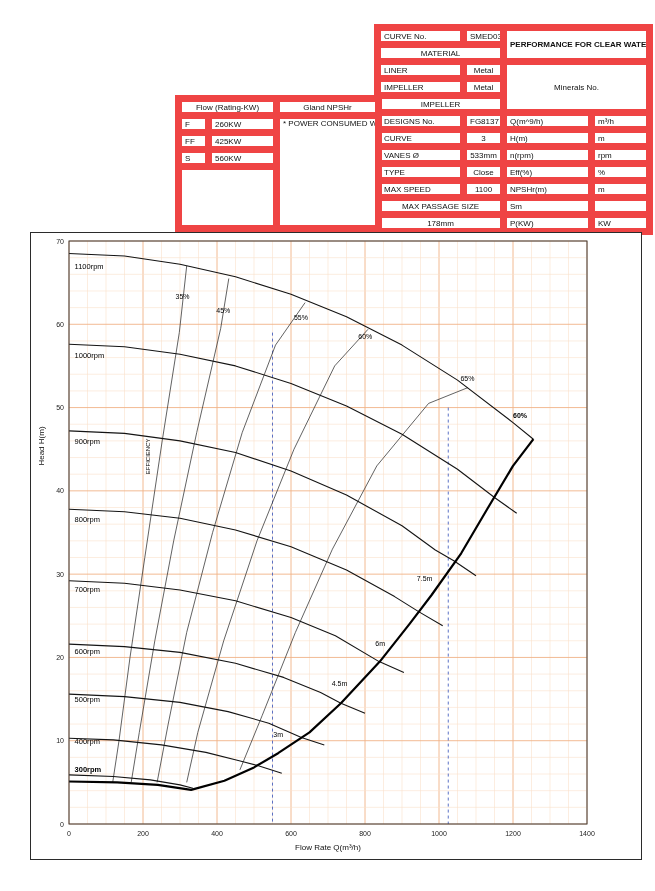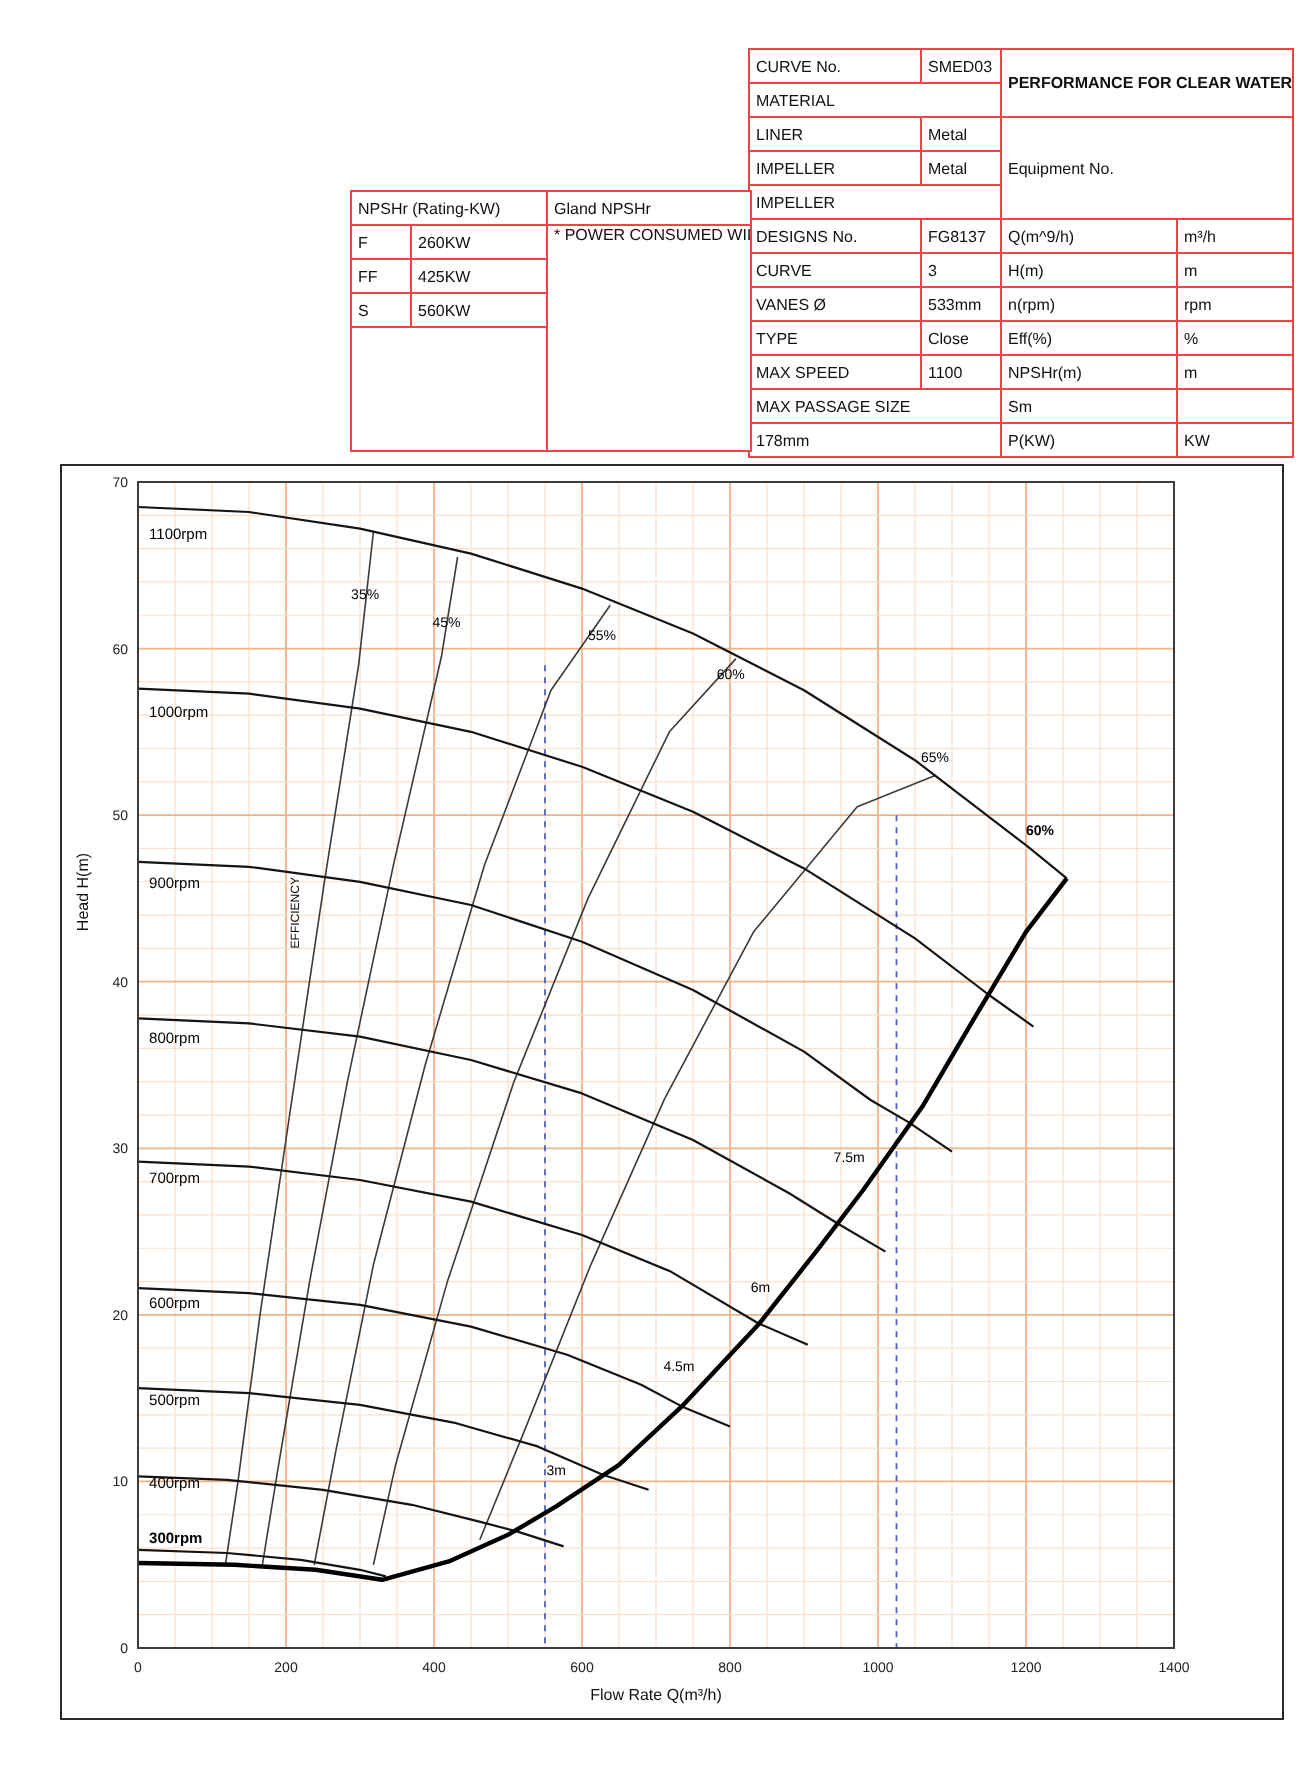--- a/index.html
+++ b/index.html
@@ -6,22 +6,22 @@
   html,body{background:#fff}
   body{width:655px;height:891px;position:relative;font-family:"Liberation Sans",sans-serif;color:#111}
   .page{position:absolute;inset:0;background:#fff;overflow:hidden}
 
   .logo{position:absolute;left:38px;top:44px;width:120px;height:50px}
   .company{position:absolute;left:152px;top:66px;width:232px;
            font-weight:bold;font-size:10.5px;letter-spacing:.2px;
            font-variant:small-caps;color:#0c6a52}
 
   .tbl{position:absolute;border-collapse:collapse;table-layout:fixed;background:#fff}
-  .tbl td{border:1px solid #ef4444;font-size:8px;padding:0 3px;white-space:nowrap;overflow:hidden;color:#111}
-  .c{}
+  .tbl td{border:7px solid #ef4444;font-size:8px;padding:0 3px;white-space:nowrap;overflow:hidden;color:#111}
+  .c{text-align:center}
   .perf{font-size:9.5px;white-space:normal;line-height:1.25;font-weight:bold}
   .note{font-size:5.6px;line-height:1.35;vertical-align:top;white-space:normal;padding:2px 3px;color:#222}
 
   .info-table{left:374px;top:24px;width:272px}
   .info-table tr{height:17px}
   .model-table{left:30px;top:103px;width:140px}
   .model-table tr{height:21px}
   .frame-table{left:175px;top:95px;width:200px}
   .frame-table tr{height:17px}
   .frame-table tr.filler{height:62px}
@@ -47,21 +47,21 @@
       <td>CURVE No.</td>
       <td class="c">SMED03</td>
       <td colspan="2" rowspan="2" class="perf">PERFORMANCE FOR CLEAR WATER</td>
     </tr>
     <tr>
       <td colspan="2" class="c">MATERIAL</td>
     </tr>
     <tr>
       <td>LINER</td>
       <td class="c">Metal</td>
-      <td colspan="2" rowspan="3" class="c">Equipment No.</td>
+      <td colspan="2" rowspan="3" class="c">Minerals No.</td>
     </tr>
     <tr>
       <td>IMPELLER</td>
       <td class="c">Metal</td>
     </tr>
     <tr>
       <td colspan="2" class="c">IMPELLER</td>
     </tr>
     <tr>
       <td>DESIGNS No.</td>
@@ -108,21 +108,21 @@
 
 
   <table class="tbl frame-table">
     <colgroup>
         <col style="width:30px">
         <col style="width:68px">
         <col style="width:102px">
       </colgroup>
     <tbody>
         <tr>
-      <td colspan="2" class="c">NPSHr (Rating-KW)</td>
+      <td colspan="2" class="c">Flow (Rating-KW)</td>
       <td class="c">Gland NPSHr</td>
     </tr>
     <tr>
       <td>F</td>
       <td>260KW</td>
       <td rowspan="4" class="note">* POWER CONSUMED WILL INCREASE OR EFFICIENCY WILL DECREASE WITH OTHER SEAL AND IMPELLER DESIGNS. WE RESERVE THE RIGHT TO MODIFY OR DELETE IMPELLERS WITHOUT PRIOR NOTICE.</td>
     </tr>
     <tr>
       <td>FF</td>
       <td>425KW</td>

